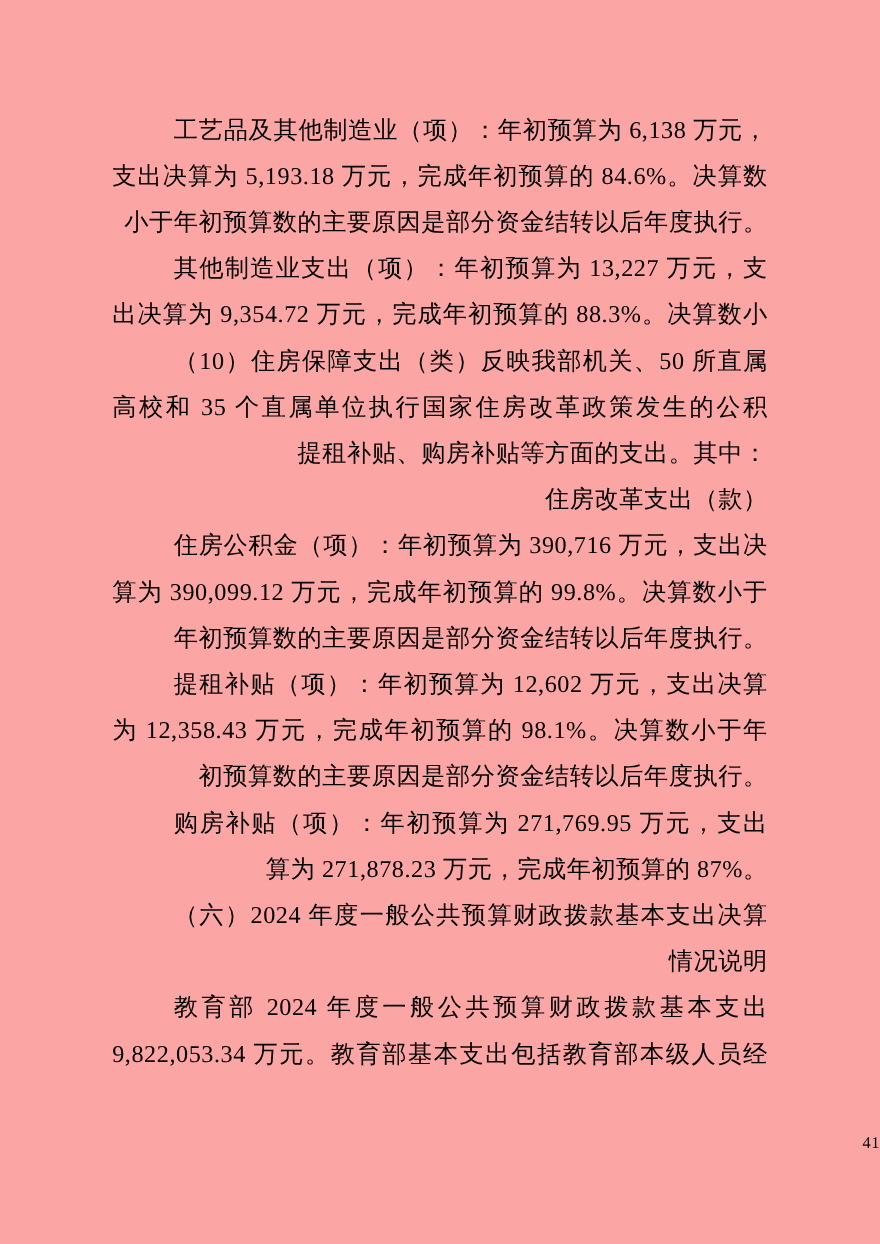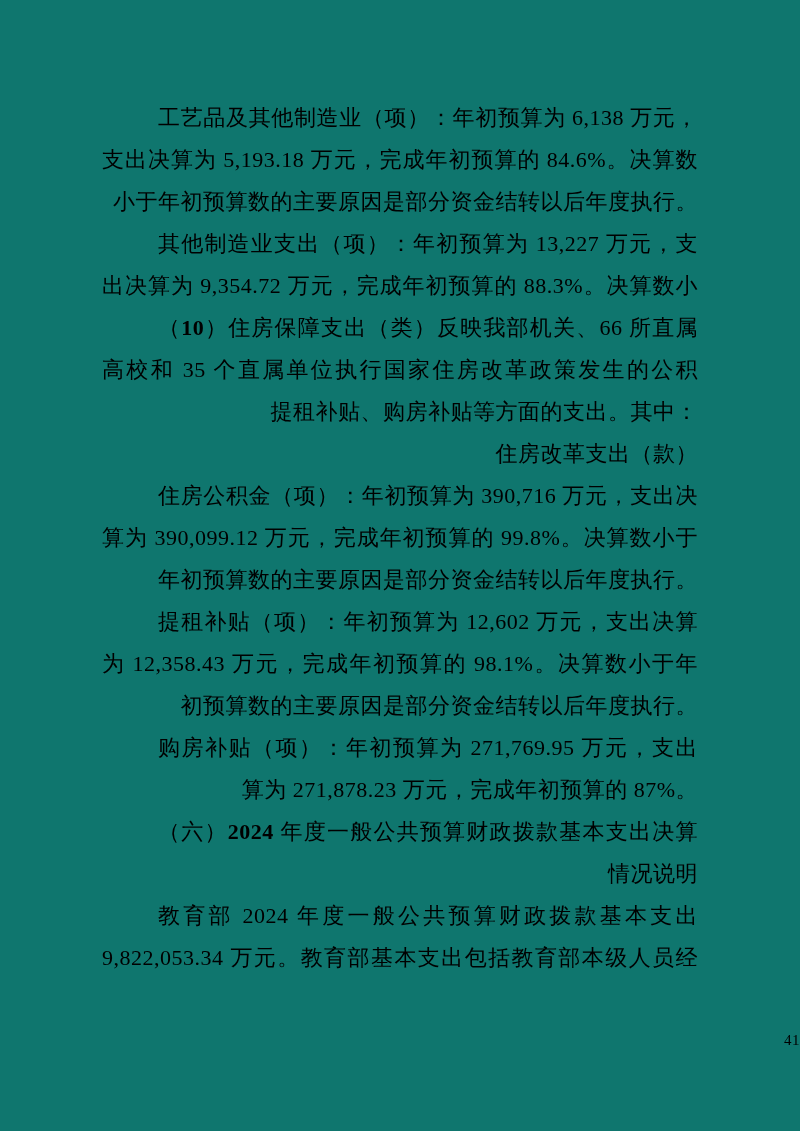--- a/index.html
+++ b/index.html
@@ -13,21 +13,21 @@
     position: relative;
     font-family: "Liberation Serif", "DejaVu Serif", serif;
     color: #000000;
     overflow: hidden;
   }
   .doc-page {
     position: absolute;
     left: 0; top: 0;
     width: 800px;
     height: 1131px;
-    background: #0f766e;
+    background: #fca5a5;
   }
   .text-block {
     position: absolute;
     left: 102px;
     top: 97px;
     width: 596px;
     font-size: 22px;
     line-height: 42px;
   }
   .para {
@@ -42,21 +42,21 @@
   }
   .line.indent {
     text-indent: 56px;
   }
   .line.fill {
     text-align: justify;
     text-align-last: justify;
     -moz-text-align-last: justify;
   }
   .bold {
-    font-weight: bold;
+    font-weight: normal;
   }
   .page-number {
     position: absolute;
     left: 0;
     top: 1031px;
     width: 800px;
     text-align: right;
     font-size: 15px;
     line-height: 18px;
     letter-spacing: 0.5px;
@@ -70,21 +70,21 @@
       <div class="para">
         <div class="line indent fill"><span>工艺品及其他制造业（项）：年初预算为 6,138 万元，</span></div>
         <div class="line fill"><span>支出决算为 5,193.18 万元，完成年初预算的 84.6%。决算数</span></div>
         <div class="line"><span>小于年初预算数的主要原因是部分资金结转以后年度执行。</span></div>
       </div>
       <div class="para">
         <div class="line indent fill"><span>其他制造业支出（项）：年初预算为 13,227 万元，支</span></div>
         <div class="line fill"><span>出决算为 9,354.72 万元，完成年初预算的 88.3%。决算数小</span></div>
       </div>
       <div class="para">
-        <div class="line indent fill"><span>（</span><span class="bold">10</span><span>）住房保障支出（类）反映我部机关、66 所直属</span></div>
+        <div class="line indent fill"><span>（</span><span class="bold">10</span><span>）住房保障支出（类）反映我部机关、50 所直属</span></div>
         <div class="line fill"><span>高校和 35 个直属单位执行国家住房改革政策发生的公积金、</span></div>
         <div class="line"><span>提租补贴、购房补贴等方面的支出。其中：</span></div>
       </div>
       <div class="para">
         <div class="line indent"><span>住房改革支出（款）</span></div>
       </div>
       <div class="para">
         <div class="line indent fill"><span>住房公积金（项）：年初预算为 390,716 万元，支出决</span></div>
         <div class="line fill"><span>算为 390,099.12 万元，完成年初预算的 99.8%。决算数小于</span></div>
         <div class="line"><span>年初预算数的主要原因是部分资金结转以后年度执行。</span></div>

